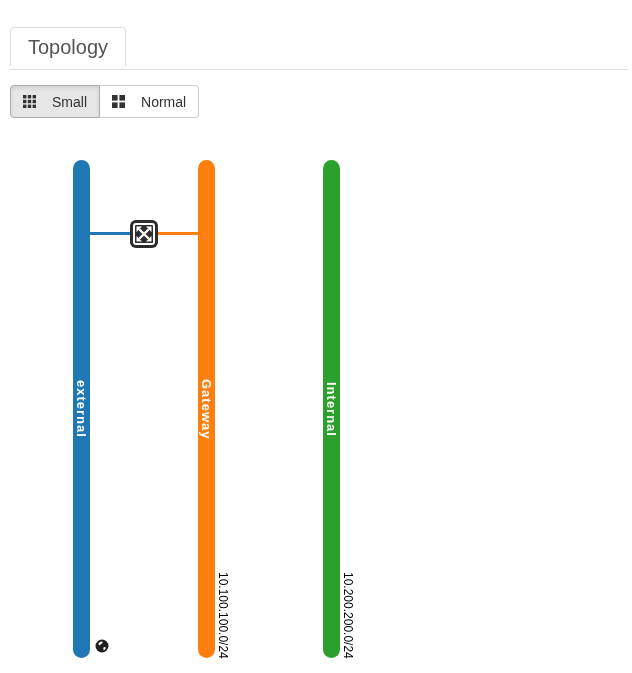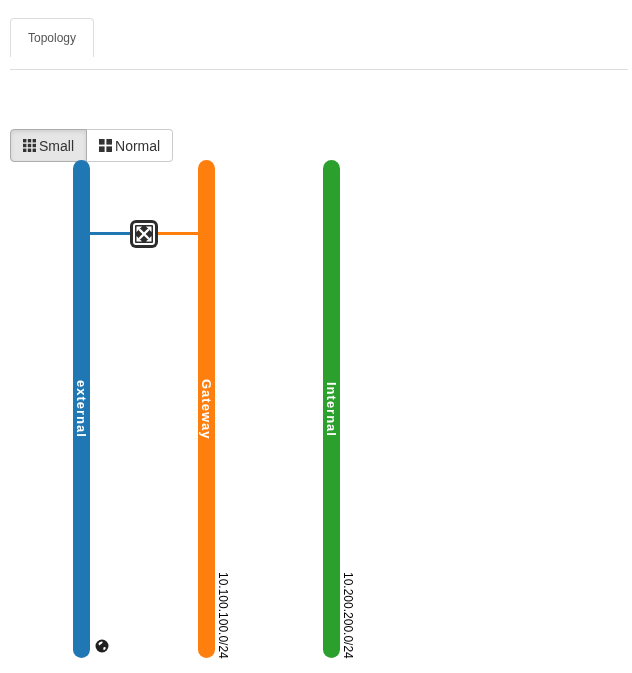--- a/index.html
+++ b/index.html
@@ -3,28 +3,28 @@
 <meta charset="utf-8">
 <title>Topology</title>
 <style>
   * { margin:0; padding:0; box-sizing:border-box; }
   html,body { background:#fff; }
   body { font-family:"Liberation Sans", sans-serif; }
   .screen { position:relative; width:632px; height:673px; background:#fff; overflow:hidden; }
 
   
   .tab-underline { position:absolute; top:69px; left:10px; width:618px; height:1px; background:#ddd; }
-  .tab { position:absolute; top:18px; height:39px; font-size:12px; line-height:19px; padding:10px 17px; cursor:pointer; white-space:nowrap; }
+  .tab { position:absolute; top:27px; height:39px; font-size:20px; line-height:19px; padding:10px 17px; cursor:pointer; white-space:nowrap; }
   .tab-active { left:10px; background:#fff; border:1px solid #ddd; border-bottom:none; border-radius:4px 4px 0 0; color:#555; z-index:2; }
   .tab-link { left:107px; color:#337ab7; }
 
   
   .btn-group { position:absolute; top:85px; left:10px; display:flex; }
-  .btn { display:flex; align-items:center; gap:3px; height:33px; padding:6px 12px; font-size:14px; color:#333;
-         background:#fff; border:1px solid #ccc; cursor:pointer; font-family:inherit;margin-top:44px; }
+  .btn { display:flex; align-items:center; gap:16px; height:33px; padding:6px 12px; font-size:14px; color:#333;
+         background:#fff; border:1px solid #ccc; cursor:pointer; font-family:inherit; }
   .btn-first { border-radius:4px 0 0 4px; }
   .btn-last  { border-radius:0 4px 4px 0; border-left:none; }
   .btn-active { background:#e6e6e6; border-color:#adadad; box-shadow:inset 0 2px 4px rgba(0,0,0,.10); }
   .btn .ic { width:13px; height:13px; display:inline-block; }
 
   
   .canvas { position:absolute; inset:0; }
   .net-bar { position:absolute; top:160px; width:17px; height:498px; border-radius:9px;
              display:flex; align-items:center; justify-content:center; cursor:pointer; }
   .bar-external { left:73px; }

